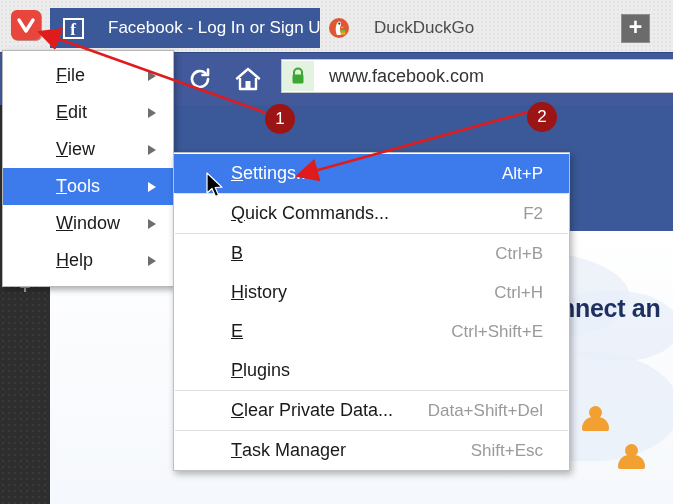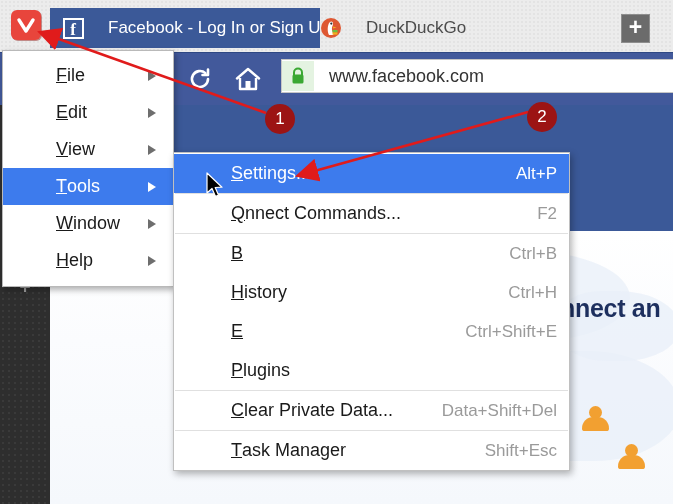--- a/index.html
+++ b/index.html
@@ -149,21 +149,21 @@
   .tab {
     position: absolute;
     top: 8px; height: 40px;
     display: flex; align-items: center;
   }
   .tab-active {
     left: 50px; width: 270px;
     background: #3b5998;
   }
   .tab-inactive {
-    left: 308px; width: 235px;
+    left: 316px; width: 235px;
     background: transparent;
   }
   .tab-fav {
     flex: 0 0 auto;
     margin-left: 12px;
     width: 22px; height: 22px;
     display: flex; align-items: center; justify-content: center;
   }
   .fb-fav {
     width: 21px; height: 21px;
@@ -253,21 +253,21 @@
     color: #1a1a1a;
     padding-left: 57px;
     box-sizing: border-box;
   }
   .sm-item.selected {
     background: #3d7bed;
     color: #ffffff;
   }
   .sm-accel {
     position: absolute;
-    right: 12px;
+    right: 26px;
     font-size: 17px;
     color: #9a9a9a;
   }
   .sm-item.selected .sm-accel { color: #ffffff; }
   .sm-sep {
     height: 1px;
     background: #e0e0e0;
     margin: 0 1px;
   }
 
@@ -422,21 +422,21 @@
 
   <div class="submenu">
     <div class="sm-item selected">
       <span class="mnem">S</span>
         <span>ettings...</span>
       <span class="sm-accel">Alt+P</span>
     </div>
     <div class="sm-sep"></div>
     <div class="sm-item">
       <span class="mnem">Q</span>
-        <span>nnect Commands...</span>
+        <span>uick Commands...</span>
       <span class="sm-accel">F2</span>
     </div>
     <div class="sm-sep"></div>
     <div class="sm-item">
       <span class="mnem">B</span>
       <span class="sm-accel">Ctrl+B</span>
     </div>
     <div class="sm-item">
       <span class="mnem">H</span>
         <span>istory</span>

